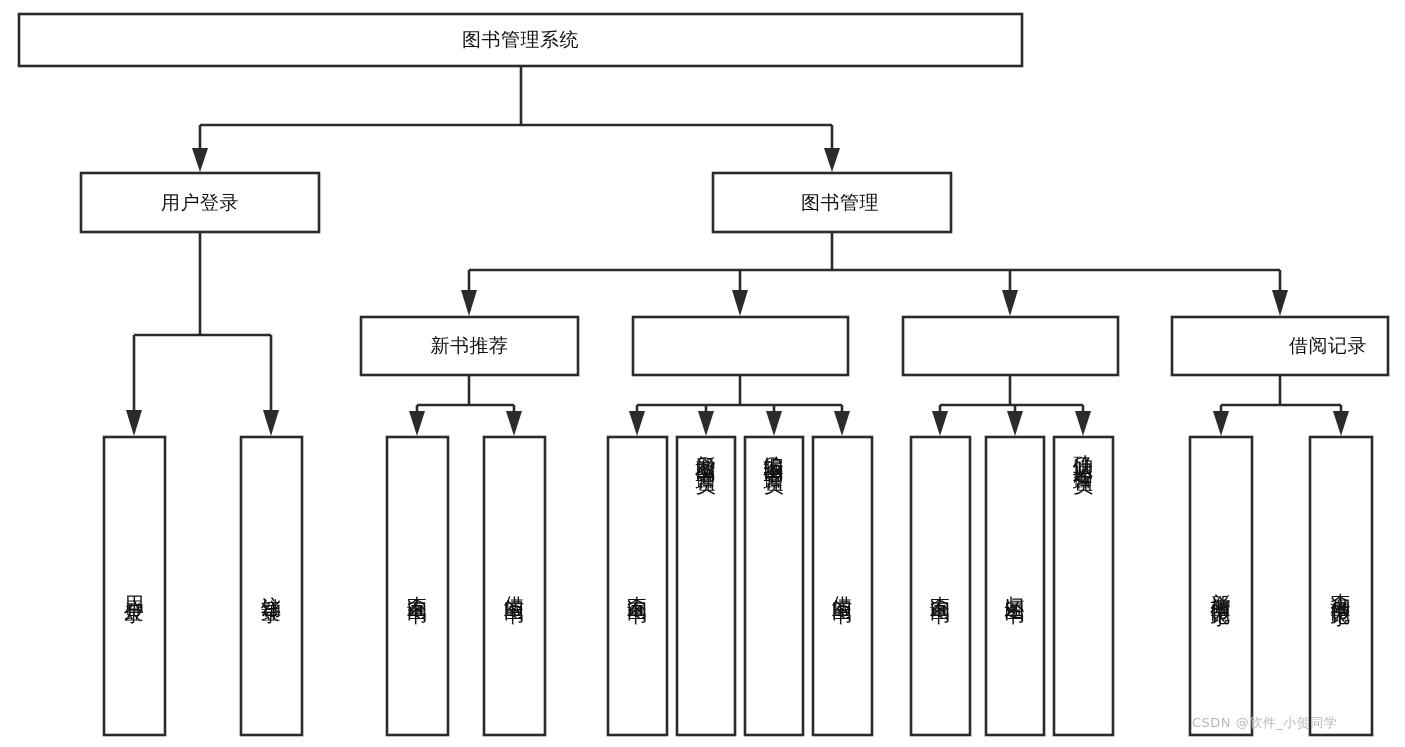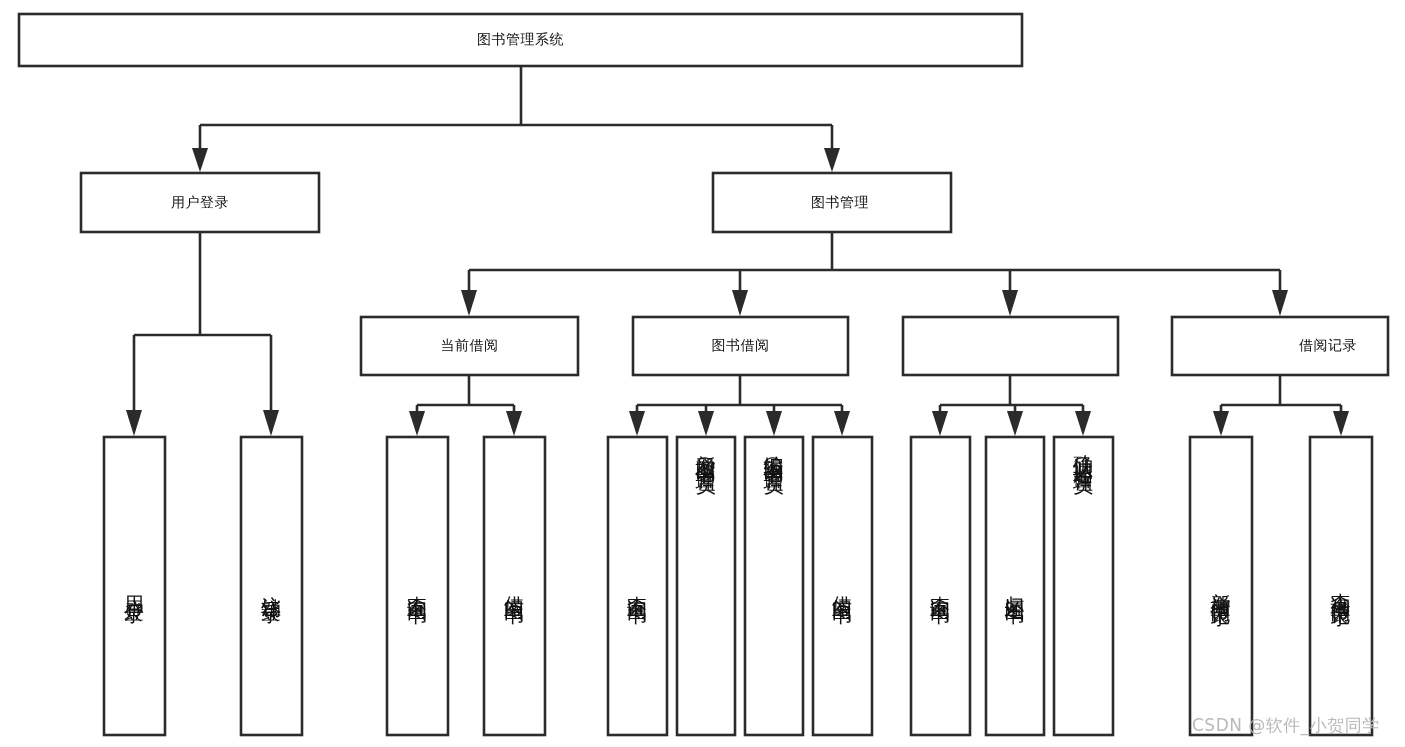--- a/index.html
+++ b/index.html
@@ -44,41 +44,41 @@
     position: absolute;
     display: flex;
     align-items: center;
     justify-content: center;
     color: #111111;
     font-family: "DejaVu Sans", "Liberation Sans", sans-serif;
     pointer-events: none;
     white-space: pre;
   }
   .node-label.horiz {
-    font-size: 14px;
+    font-size: 19px;
     letter-spacing: 0.5px;
   }
   .node-label.vert {
     writing-mode: vertical-rl;
     text-orientation: upright;
     font-size: 20px;
     letter-spacing: 3px;
     line-height: 1;
     justify-content: flex-start;
     padding-top: 2px;
     box-sizing: border-box;
   }
   .node-label.vert.centered {
     justify-content: center;
     padding-top: 0;
   }
   .watermark {
     position: absolute;
     color: #b9b9b9;
-    font-size: 17px;
+    font-size: 13px;
     font-family: "DejaVu Sans", "Liberation Sans", sans-serif;
     white-space: nowrap;
     letter-spacing: 0.5px;
   }
 </style>
 </head>
 <body>
 
 <div id="diagram-root">
 
@@ -172,23 +172,22 @@
     <polygon class="arrow-head" points="1333,411 1349,411 1341,436"></polygon>
 
   </svg>
 
   <div class="node-label horiz" style="left:19px; top:14px; width:1003px; height:52px;">图书管理系统</div>
 
   <div class="node-label horiz" style="left:81px; top:173px; width:238px; height:59px;">用户登录</div>
 
   <div class="node-label horiz" style="left:713px; top:173px; width:238px; height:59px;margin-left:8px;">图书管理</div>
 
-  <div class="node-label horiz" style="left:361px; top:317px; width:217px; height:58px;">当前借阅</div>
-
-  <div class="node-label horiz" style="left:633px; top:317px; width:215px; height:58px;">图书借阅</div>
+  <div class="node-label horiz" style="left:361px; top:317px; width:217px; height:58px;">新书推荐</div>
+
 
 
   <div class="node-label horiz" style="left:1172px; top:317px; width:216px; height:58px;margin-left:48px;">借阅记录</div>
 
   <div class="node-label vert centered" style="left:104px; top:437px; width:61px; height:298px;">用户登录</div>
   <div class="node-label vert centered" style="left:241px; top:437px; width:61px; height:298px;">注销登录</div>
 
   <div class="node-label vert centered" style="left:387px; top:437px; width:61px; height:298px;">查询图书</div>
   <div class="node-label vert centered" style="left:484px; top:437px; width:61px; height:298px;">借阅图书</div>
 

